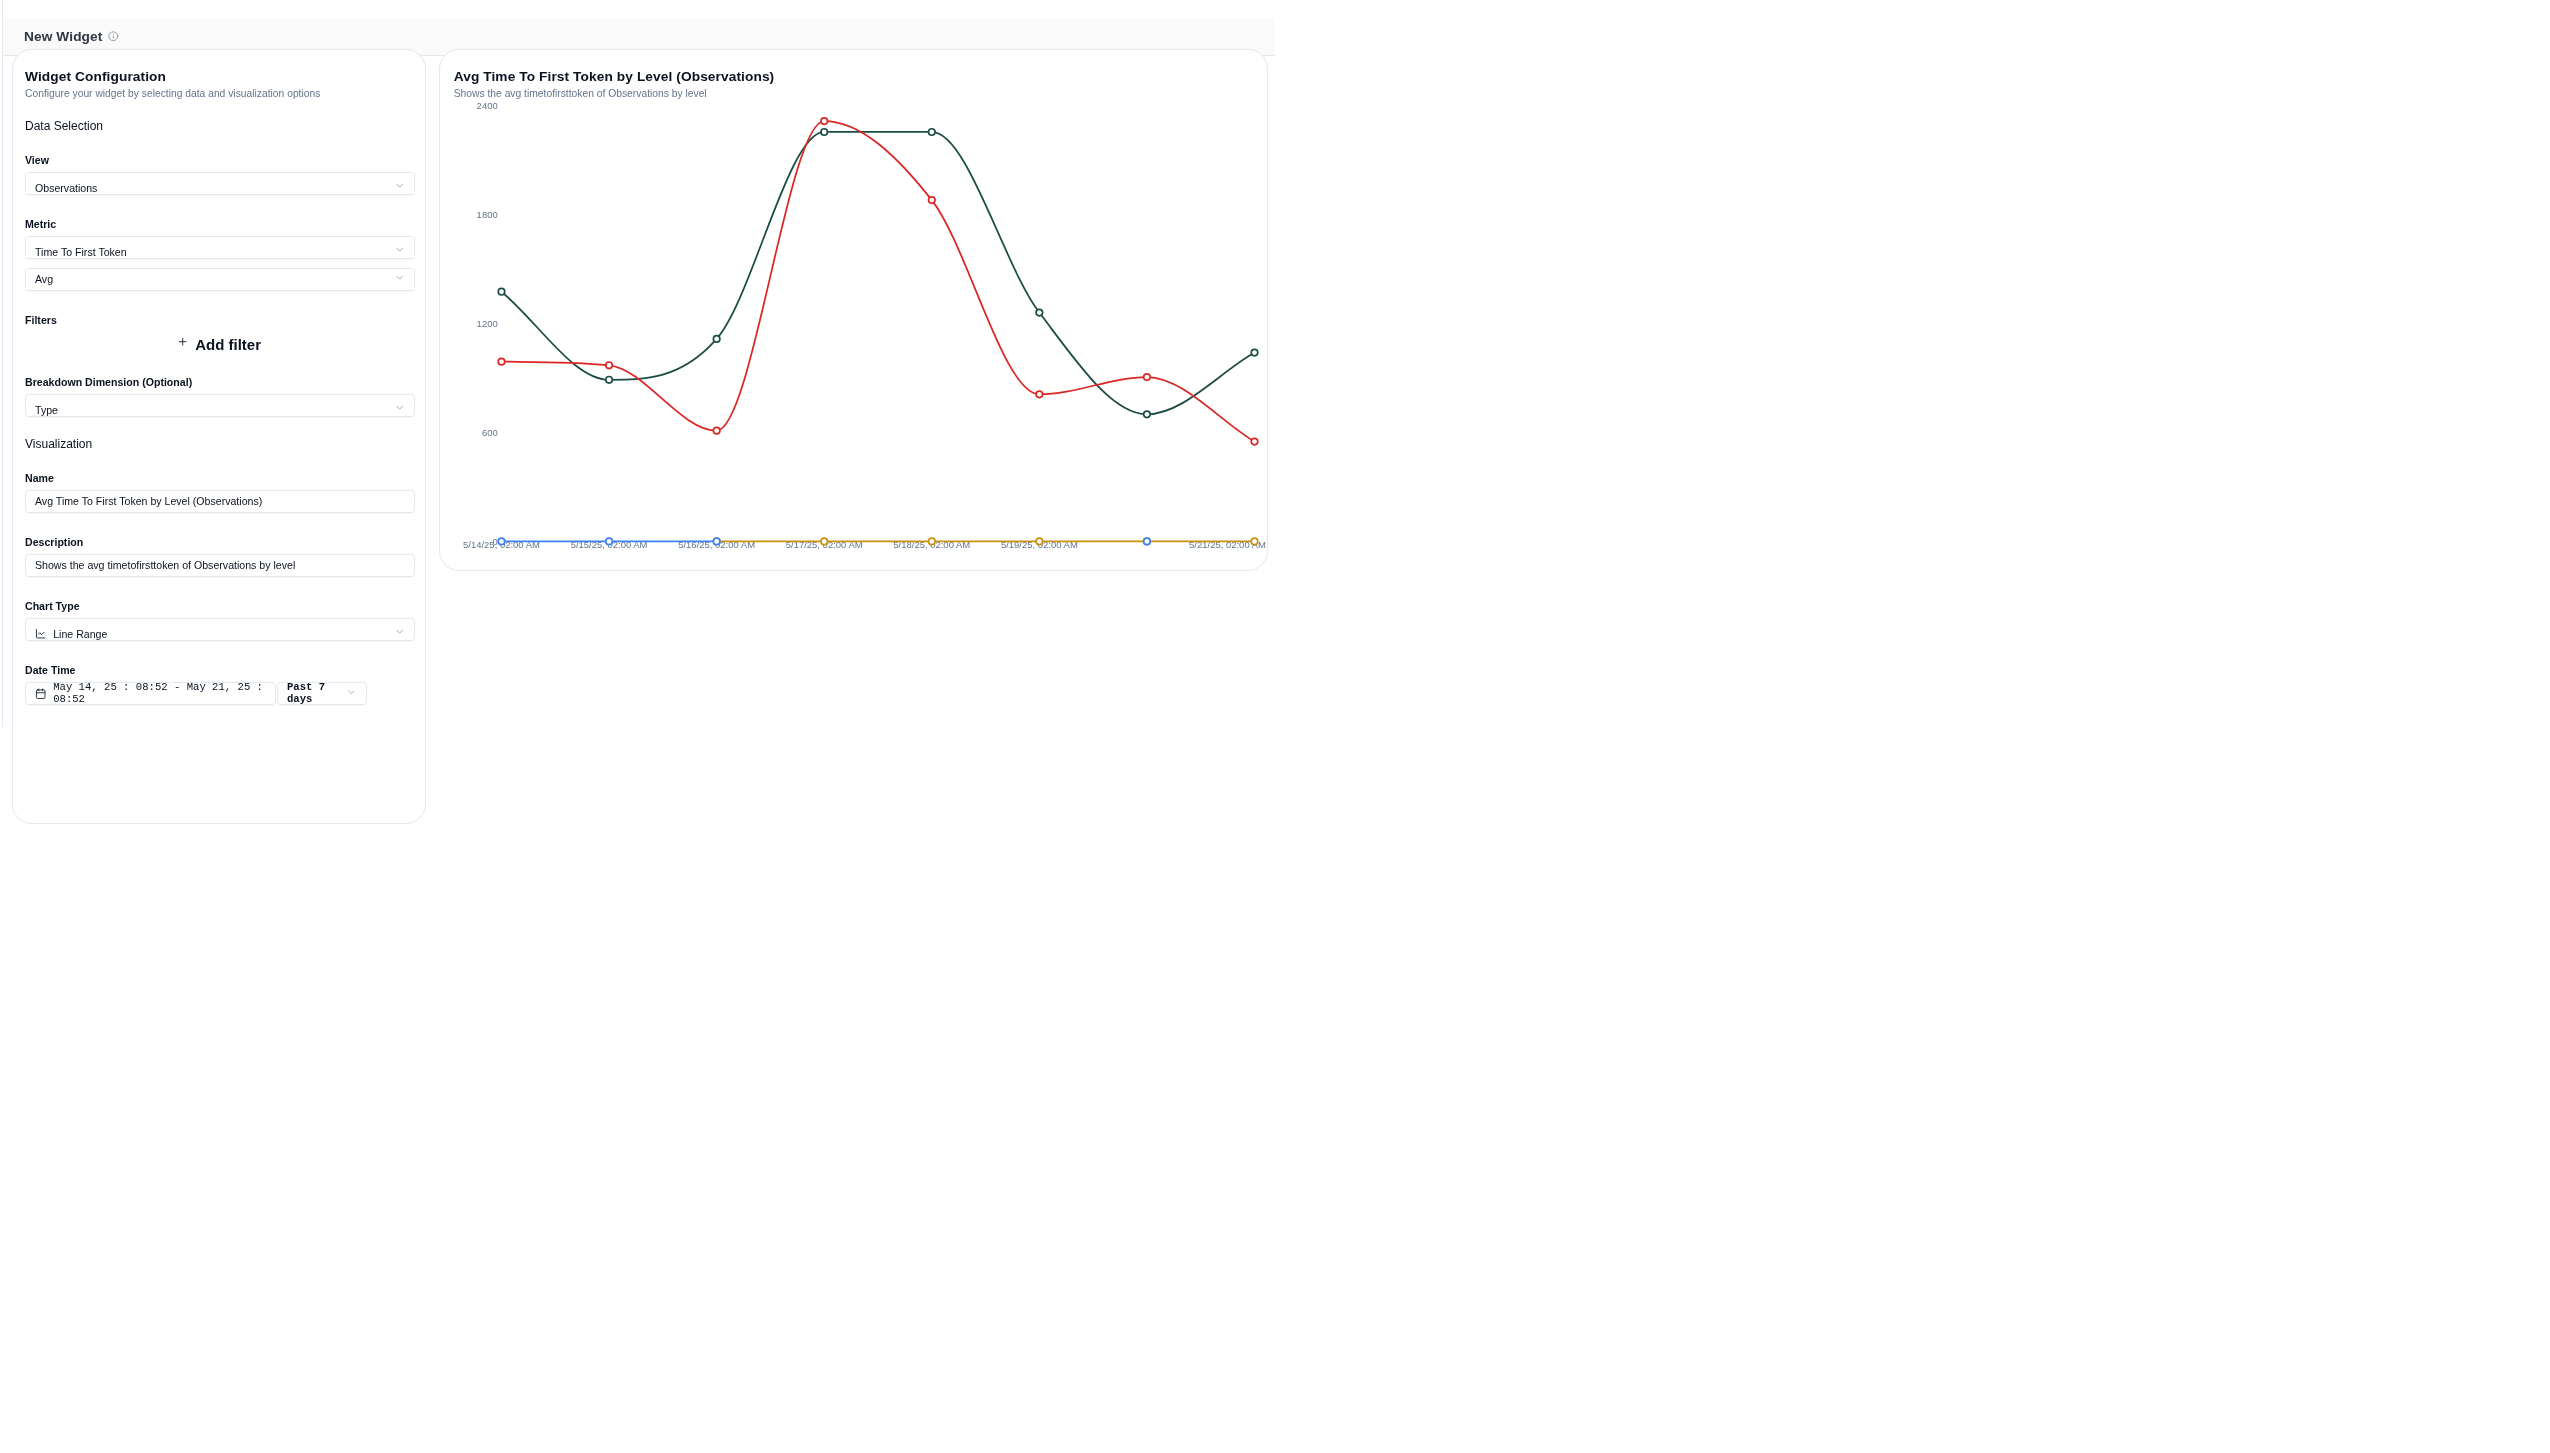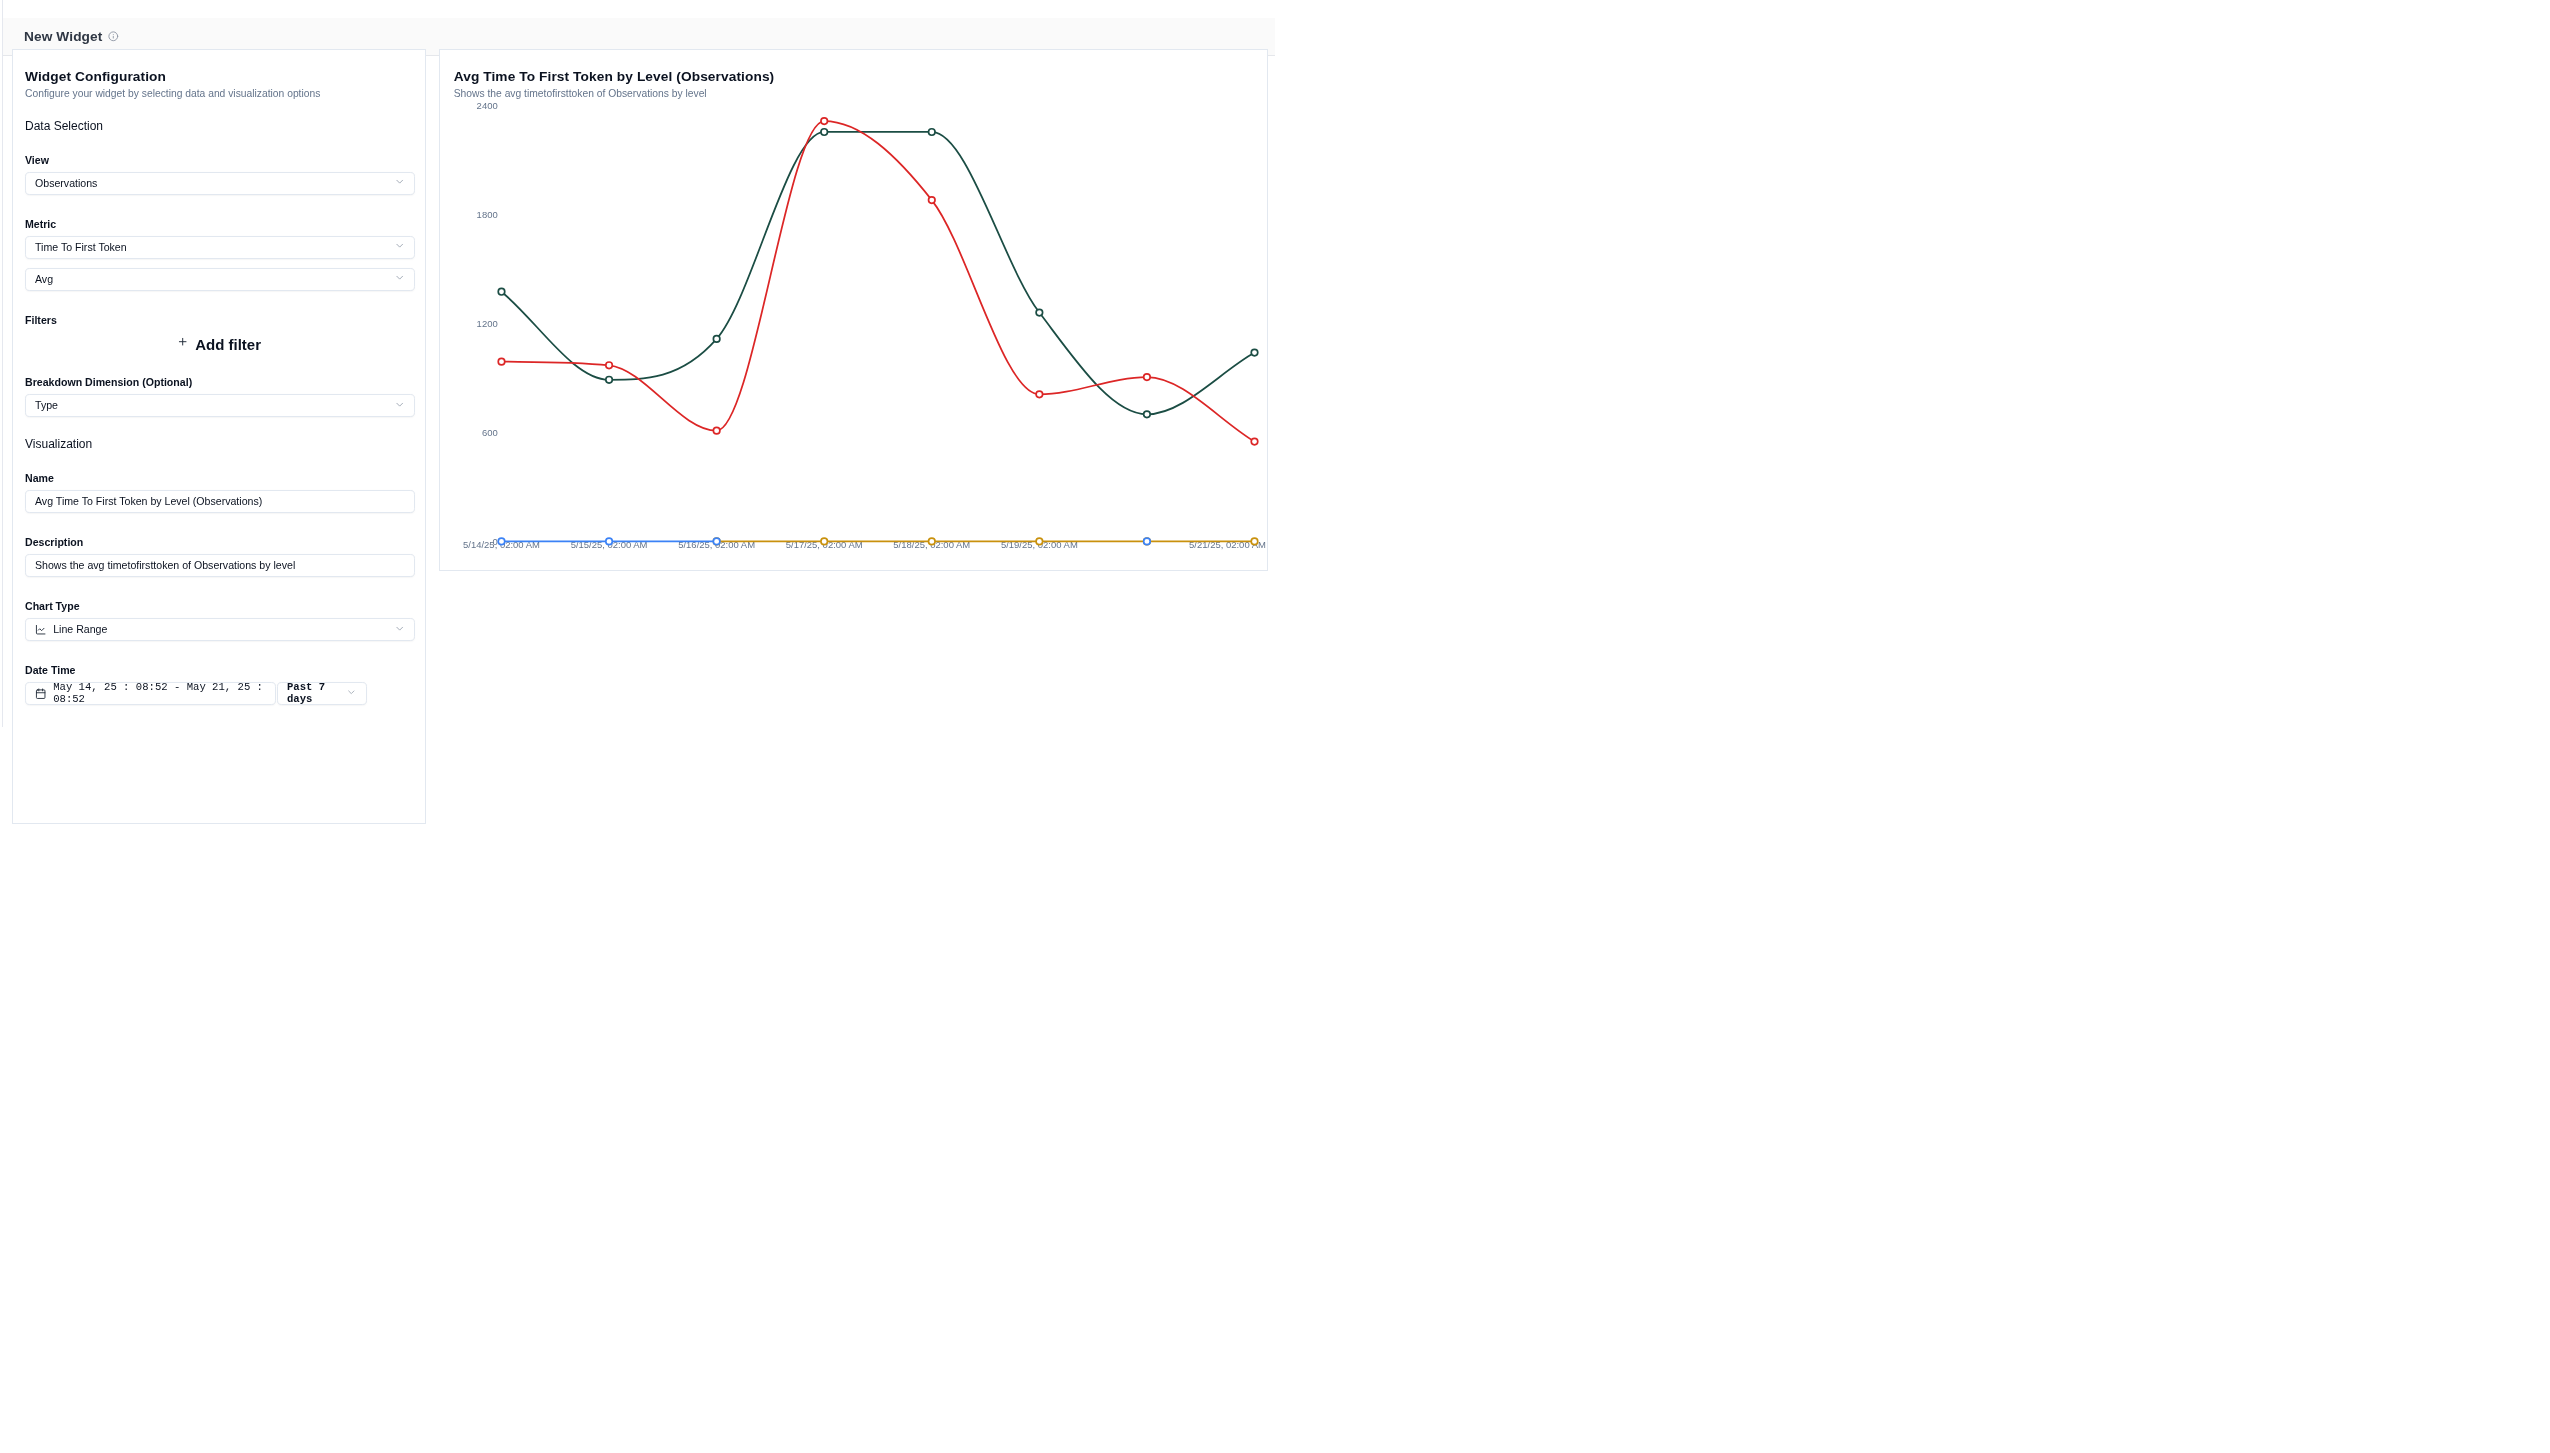--- a/index.html
+++ b/index.html
@@ -8,21 +8,21 @@
 
   .content-left-border { position:absolute; left:2.3px; top:0; width:0.8px; height:727px; background:#e5e8ef; }
 
   
   .topbar { position:absolute; left:3px; top:18px; width:1272px; height:38px; background:#fafafa;
     border-bottom:0.8px solid #e5e7eb; display:flex; align-items:center; padding:0 21px; gap:6px; }
   .topbar-title { font-size:13.7px; font-weight:700; color:#2f3744; letter-spacing:0.1px; }
   .info-btn { display:flex; align-items:center; justify-content:center; color:#8b93a2; }
 
   
-  .card { position:absolute; background:#fff; border:0.8px solid #e2e8f0; border-radius:0; }
+  .card { position:absolute; background:#fff; border:0.8px solid #e2e8f0; border-radius:20px; }
   .card-config { left:12px; top:49px; width:414px; height:775px; padding:12px 12px 0 12px; }
   .card-preview { left:439px; top:49px; width:829px; height:522px; padding:12px 13.7px; }
 
   .card-title { font-size:13.7px; font-weight:700; color:#0b1220; margin-top:6.8px; letter-spacing:0.1px; }
   .card-subtitle { font-size:10.3px; color:#64748b; margin-top:3.8px; }
 
   .section-heading { font-size:12px; font-weight:400; color:#0b1220; }
   .field-label { font-size:10.6px; font-weight:600; color:#0b1220; }
 
   .select, .text-input, .btn-box { width:390px; height:23px; border:0.8px solid #e2e8f0; border-radius:4.6px;
@@ -36,21 +36,21 @@
   .add-filter-btn { margin:10.6px auto 0 auto; display:flex; align-items:flex-start; gap:6.8px; height:23px;
     padding:0 9px; border:none; background:transparent; font-size:15px; font-weight:600; color:#0b1220;
     cursor:pointer; font-family:"Liberation Sans", sans-serif; }
 
   .select-with-icon { gap:6.8px; justify-content:flex-start; }
   .select-with-icon .chev { margin-left:auto; }
   .icon-dark { color:#1f2937; flex:0 0 auto; display:flex; align-items:center; }
 
   .daterange-row { display:flex; gap:1px; margin-top:6px;font-family:Liberation Mono, monospace; }
   .date-btn { width:251px; gap:6.8px; justify-content:flex-start; }
-  .preset-btn { width:90px; justify-content:space-between; } .mt8{margin-top:6px;} .mt12{margin-top:9px;}
+  .preset-btn { width:90px; justify-content:space-between; } .mt8{margin-top:6px;align-items:flex-end;} .mt12{margin-top:9px;}
   .mt22{margin-top:16.7px;} .mt26{margin-top:20px;} .mt28{margin-top:21px;} .mt30{margin-top:23px;}
 
   .chart-wrap { position:absolute; left:0; top:0; width:829px; height:522px; }
   .chart-wrap svg { display:block; }
 </style>
 </head>
 <body>
 
 <div class="content-left-border"></div>
 

